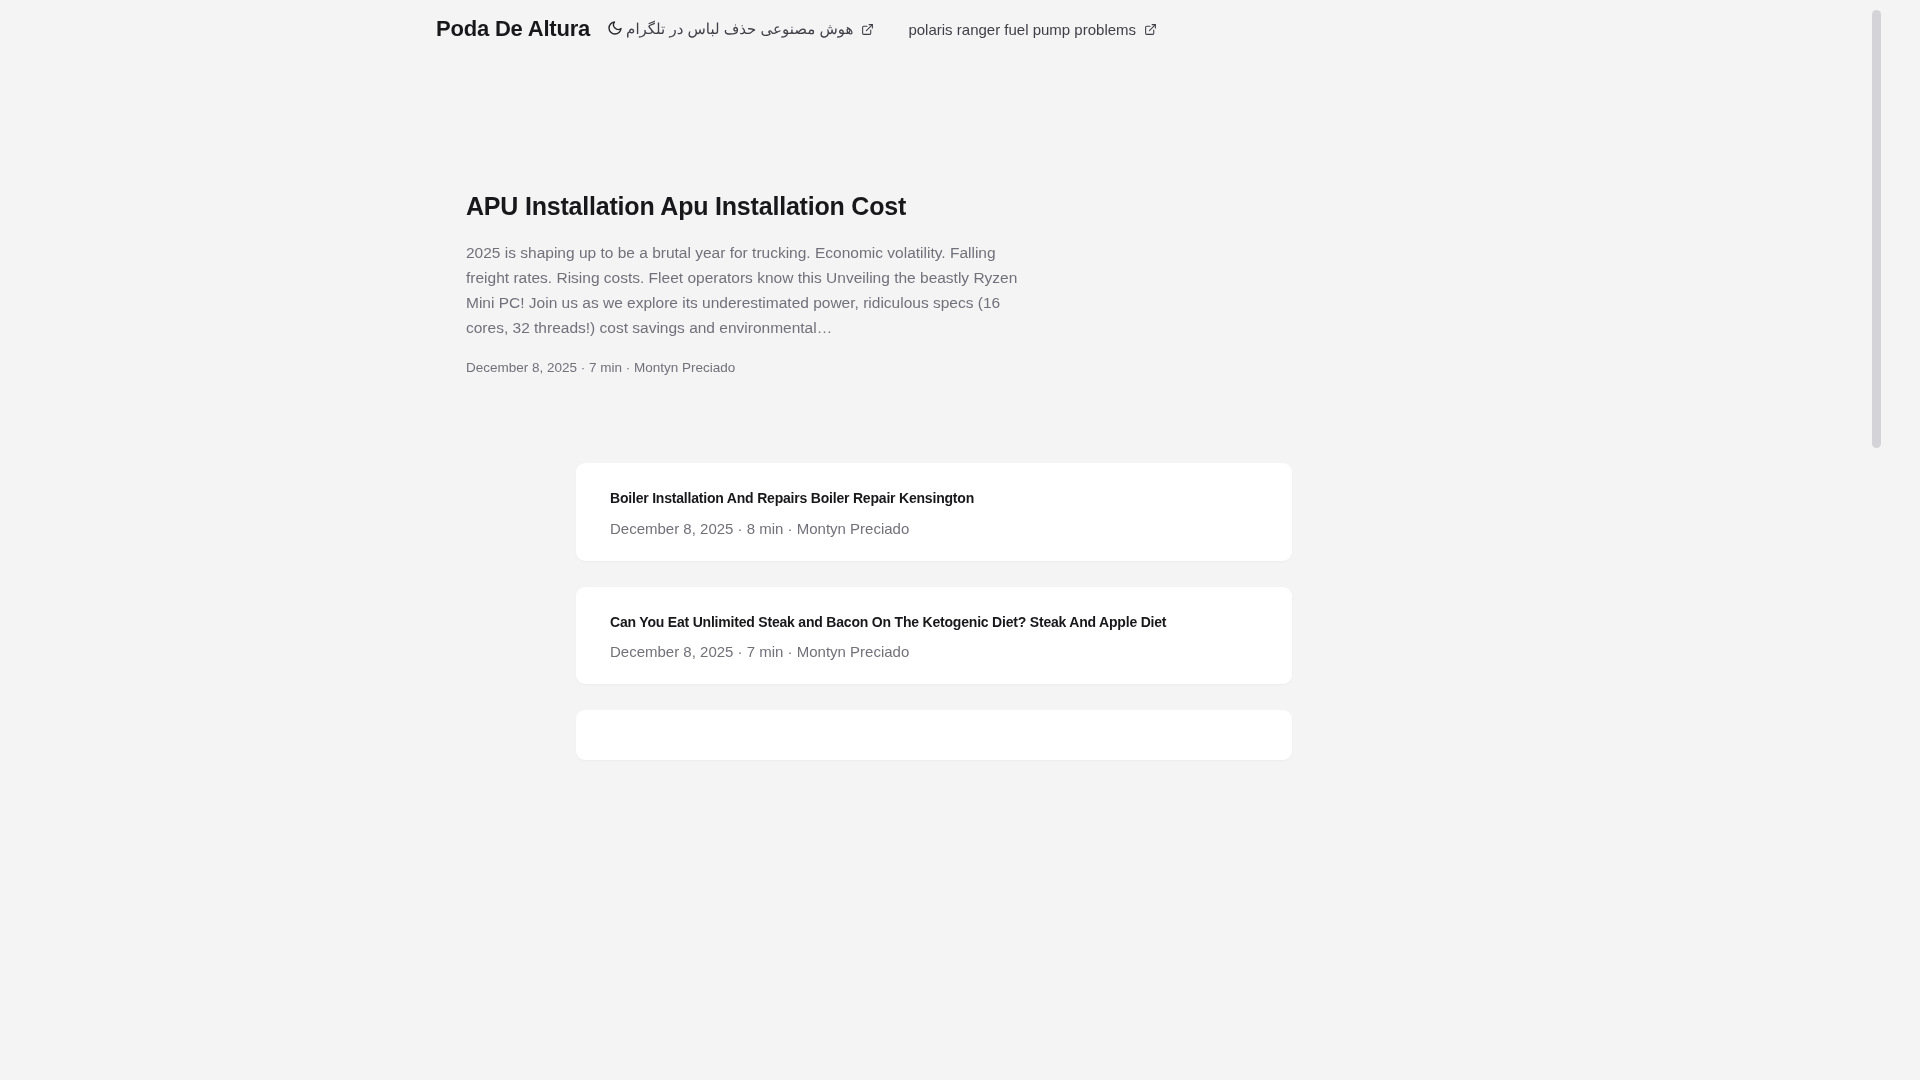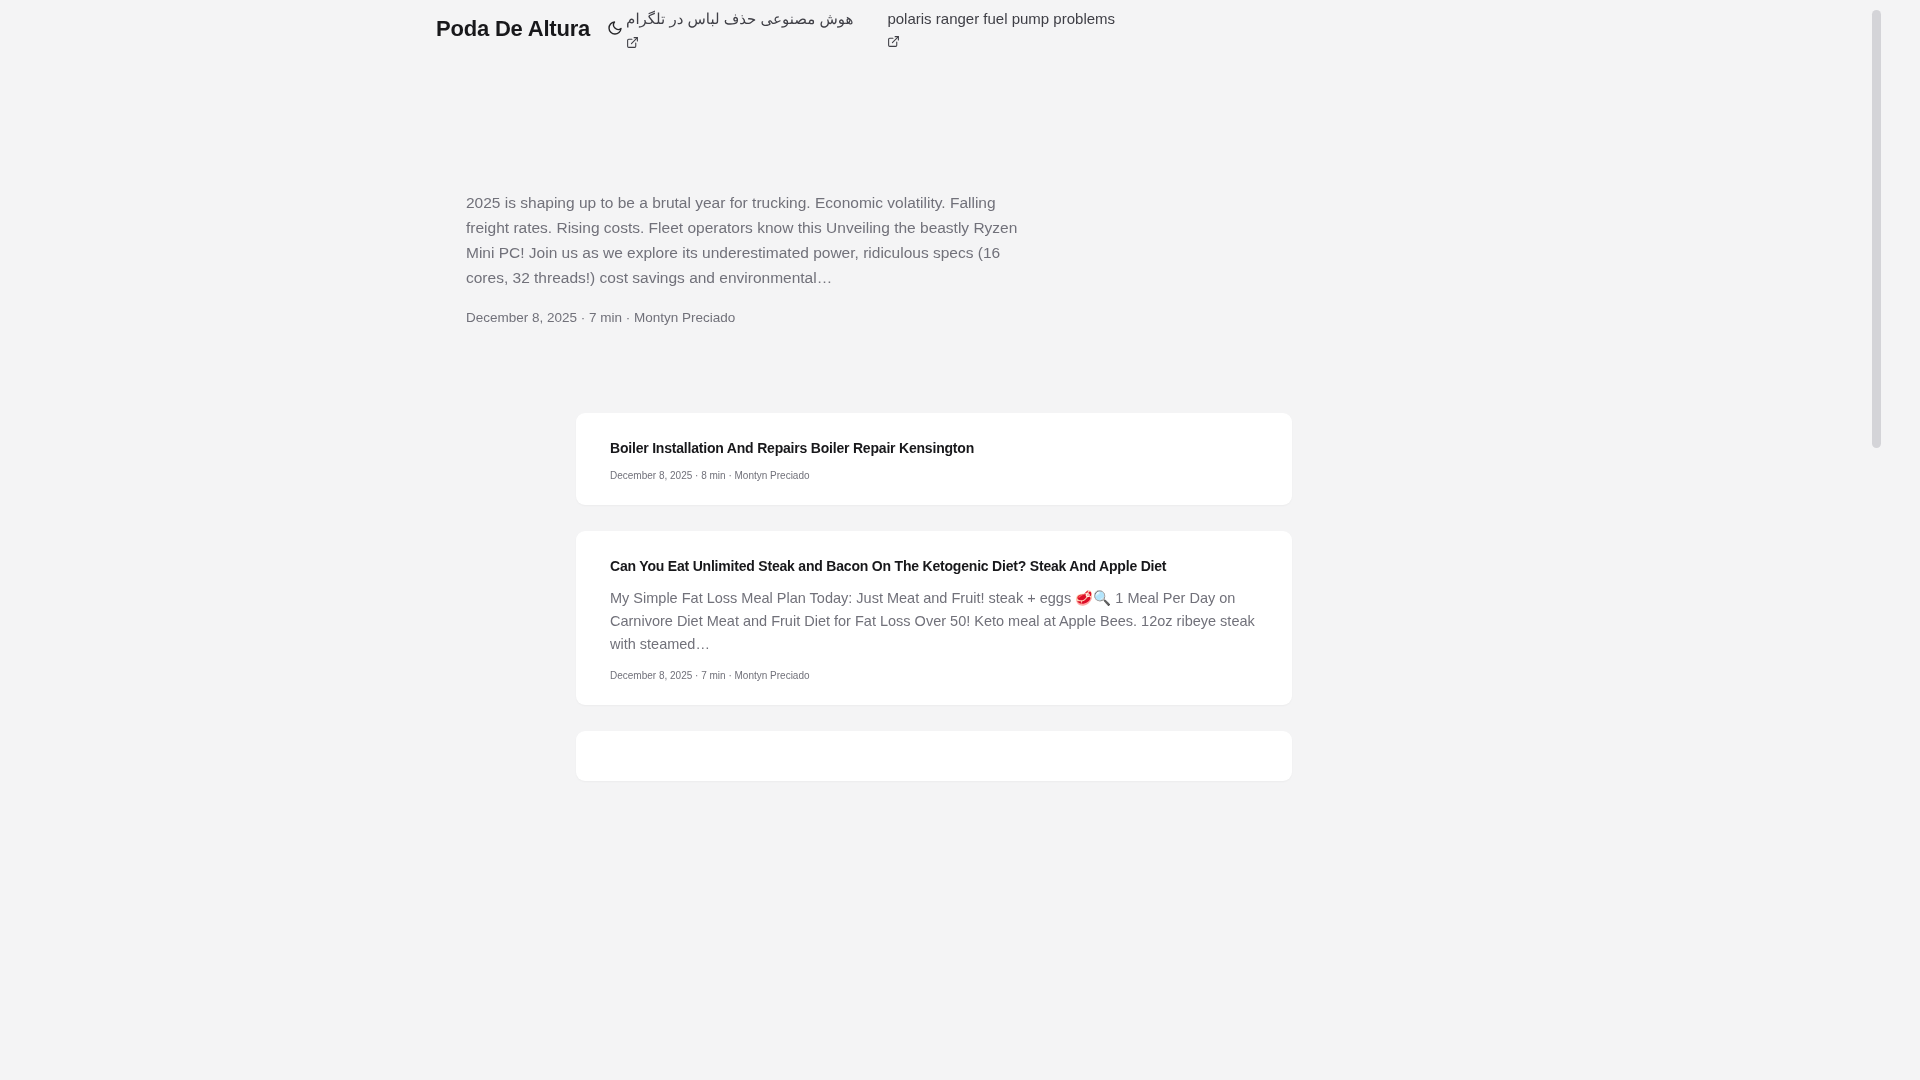--- a/index.html
+++ b/index.html
@@ -73,27 +73,27 @@
   .nav-links {
     margin-left: auto;
     display: flex;
     align-items: center;
     gap: 34px;
     padding-right: 895px;
   }
 
   .nav-link {
     display: inline-flex;
+    align-items: center;
     gap: 8px;
     font-size: 15px;
     color: #3f3f46;
     text-decoration: none;
     white-space: nowrap;
     cursor: pointer;
-    flex-direction: column;
   }
 
   .nav-link .nav-label-rtl {
     direction: rtl;
     unicode-bidi: embed;
     font-size: 15px;
   }
 
   .ext-icon {
     display: inline-flex;
@@ -159,21 +159,21 @@
 
   .post-excerpt {
     font-size: 14.5px;
     line-height: 1.58;
     color: #71717a;
     margin-bottom: 14px;
     overflow: hidden;
   }
 
   .post-meta {
-    font-size: 10px;
+    font-size: 15px;
     color: #71717a;
   }
 
   
   .scrollbar-track {
     position: absolute;
     top: 0;
     right: 0;
     width: 15px;
     height: 1080px;
@@ -235,34 +235,34 @@
         </a>
 
       </nav>
     </div>
   </header>
 
   <main class="main-wrap">
     <div class="list-col">
 
       <article class="post featured">
+        <h2 class="post-title">APU Installation Apu Installation Cost</h2>
         <p class="post-excerpt">2025 is shaping up to be a brutal year for trucking. Economic volatility. Falling freight rates. Rising costs. Fleet operators know this Unveiling the beastly Ryzen Mini PC! Join us as we explore its underestimated power, ridiculous specs (16 cores, 32 threads!) cost savings and environmental…</p>
         <div class="post-meta">December 8, 2025 · 7 min · Montyn Preciado</div>
       </article>
 
       <div style="height:88px"></div>
 
       <article class="post card">
         <h2 class="post-title">Boiler Installation And Repairs Boiler Repair Kensington</h2>
         <div class="post-meta">December 8, 2025 · 8 min · Montyn Preciado</div>
       </article>
 
       <article class="post card">
         <h2 class="post-title">Can You Eat Unlimited Steak and Bacon On The Ketogenic Diet? Steak And Apple Diet</h2>
-        <p class="post-excerpt">My Simple Fat Loss Meal Plan Today: Just Meat and Fruit! steak + eggs 🥩🔍 1 Meal Per Day on Carnivore Diet Meat and Fruit Diet for Fat Loss Over 50! Keto meal at Apple Bees. 12oz ribeye steak with steamed…</p>
         <div class="post-meta">December 8, 2025 · 7 min · Montyn Preciado</div>
       </article>
 
       <article class="post card">
 
       </article>
 
     </div>
   </main>
 

